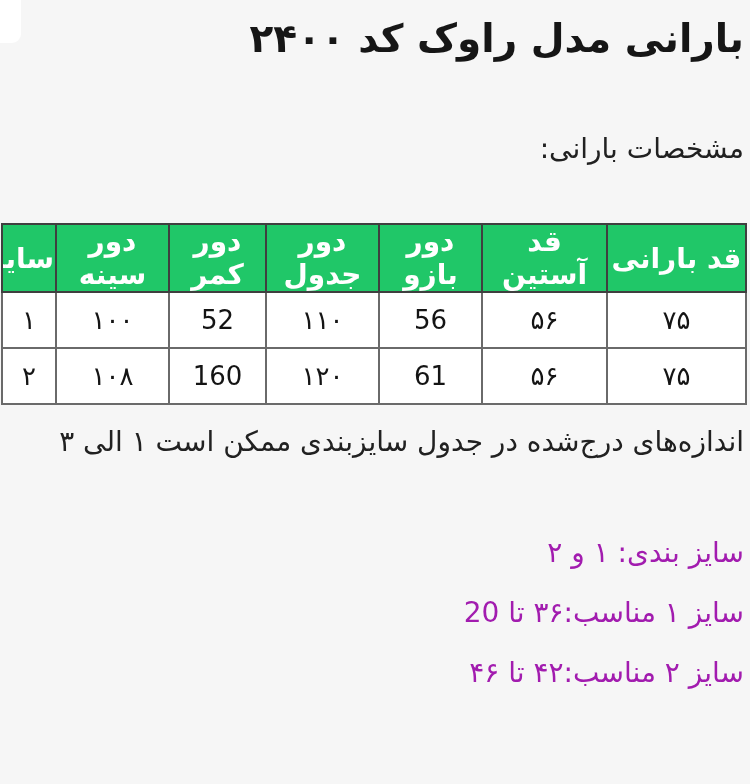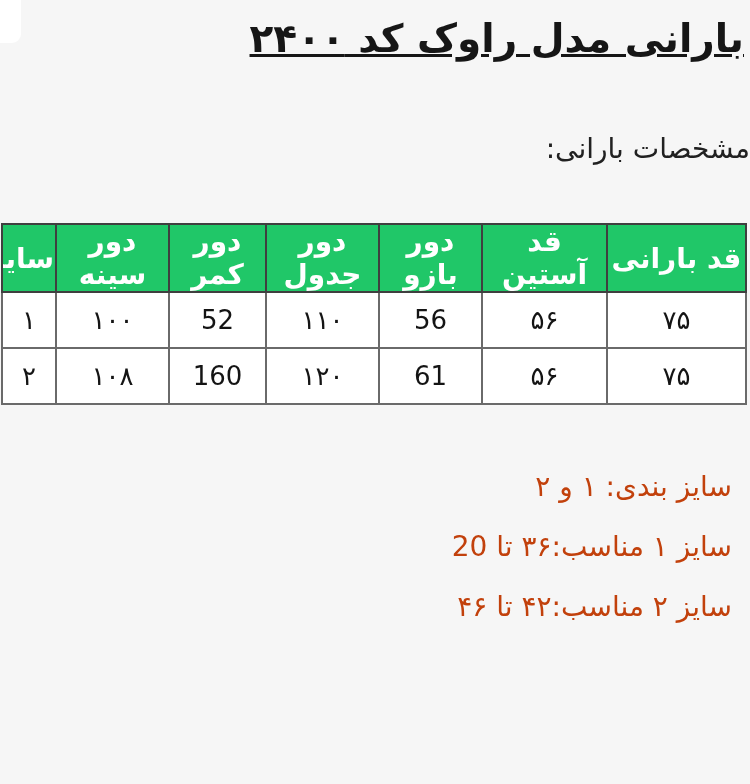--- a/index.html
+++ b/index.html
@@ -8,45 +8,45 @@
     background:#f6f6f6;direction:rtl;text-align:right;
     font-family:"DejaVu Sans","Liberation Sans",sans-serif;
     color:#1e1e1e;
   }
   .corner-box{
     position:absolute;top:0;left:0;width:21px;height:43px;
     background:#ffffff;border-bottom-right-radius:9px;
   }
   .title{
     margin:0;padding:13px 6px 0 0;
-    font-size:39px;font-weight:700;line-height:1.35;color:#161616;text-decoration:underline;
+    font-size:39px;font-weight:700;line-height:1.35;color:#161616;
   }
   .section-heading{
-    margin:64px 0 9px 0;
+    margin:64px 0 9px 0;padding-right:6px;
     font-size:28px;line-height:1.35;color:#212121;
   }
   table.size-table{
     border-collapse:collapse;table-layout:fixed;
     width:744px;margin:56px 3px 0 0;background:#ffffff;
   }
   table.size-table th{
     background:var(--hdr-bg,#20c768);color:#ffffff;
     font-size:28px;font-weight:700;height:62px;
     text-align:center;vertical-align:middle;
     border:2px solid #3f3f3f;padding:0 1px;overflow:hidden;
   }
   table.size-table td{
     background:#ffffff;color:#141414;
     font-size:26px;height:52px;
     text-align:center;vertical-align:middle;
     border:2px solid #6a6a6a;
   }
   .disclaimer{margin-top:8px;padding-right:6px;font-size:28px;color:#212121;}
   .disclaimer .line{line-height:58px;}
-  .sizing{margin-top:52px;padding-right:18px;font-size:28px;color:#c2410c;}
+  .sizing{margin-top:52px;padding-right:6px;font-size:28px;color:#a21caf;}
   .sizing .line{line-height:60px;}
 </style>
 </head>
 <body>
 
 <div class="corner-box"></div>
 
 <h1 class="title">بارانی مدل راوک کد ۲۴۰۰</h1>
 
 <div class="section-heading">مشخصات بارانی:</div>
@@ -88,19 +88,20 @@
       <td>61</td>
       <td>۱۲۰</td>
       <td>160</td>
       <td>۱۰۸</td>
       <td>۲</td>
     </tr>
   </tbody>
 </table>
 
 <div class="disclaimer">
+  <div class="line">اندازه‌های درج‌شده در جدول سایزبندی ممکن است ۱ الی ۳</div>
 </div>
 
 <div class="sizing">
   <div class="line">سایز بندی: ۱ و ۲</div>
   <div class="line">سایز ۱ مناسب:۳۶ تا 20</div>
   <div class="line">سایز ۲ مناسب:۴۲ تا ۴۶</div>
 </div>
 
 </body></html>

